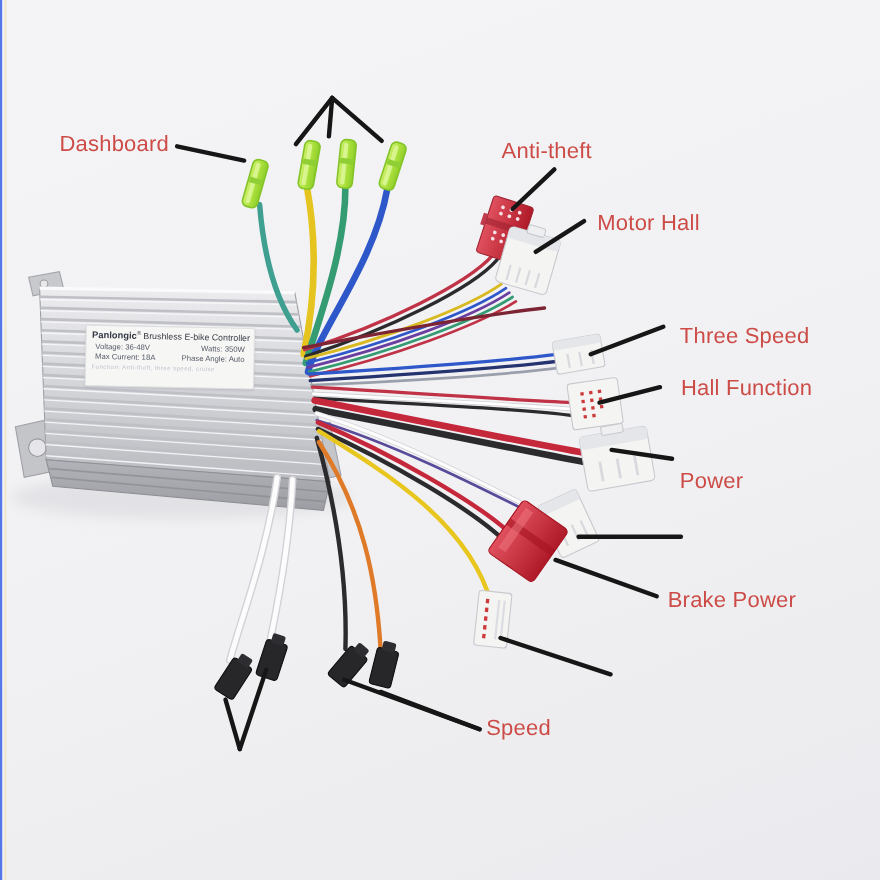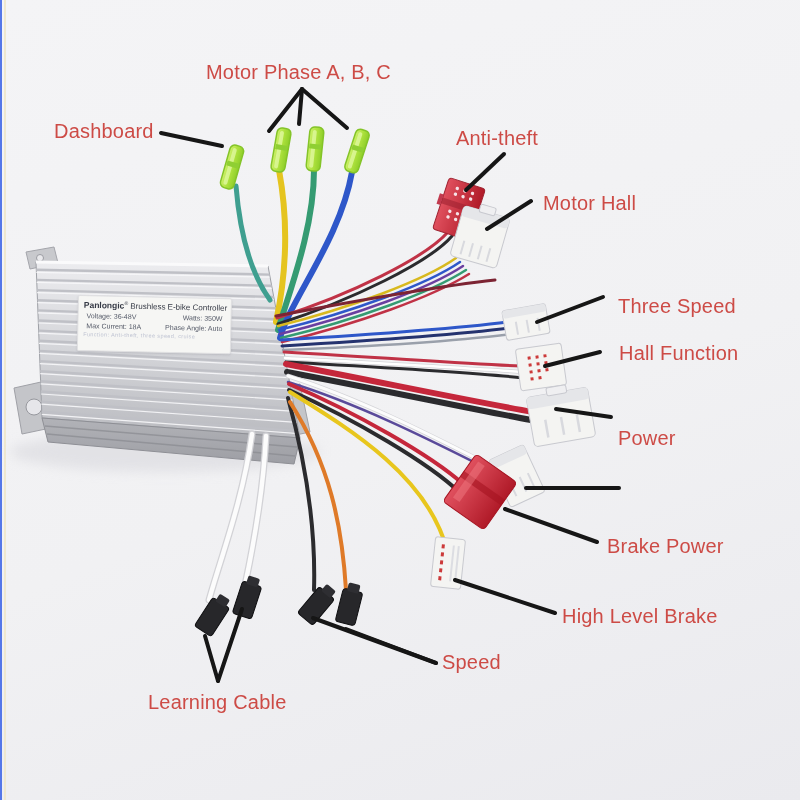--- a/index.html
+++ b/index.html
@@ -264,24 +264,21 @@
       <span>Voltage: 36-48V</span>
       <span>Watts: 350W</span>
     </div>
     <div class="plate-row">
       <span>Max Current: 18A</span>
       <span>Phase Angle: Auto</span>
     </div>
     <div class="plate-foot">Function: Anti-theft, three speed, cruise</div>
   </div>
 
-  <div class="ann" style="left:206px;top:62px">Motor Phase A, B, C</div>
   <div class="ann" style="left:54px;top:121px">Dashboard</div>
   <div class="ann" style="left:456px;top:128px">Anti-theft</div>
   <div class="ann" style="left:543px;top:193px">Motor Hall</div>
   <div class="ann" style="left:618px;top:296px">Three Speed</div>
   <div class="ann" style="left:619px;top:343px">Hall Function</div>
   <div class="ann" style="left:618px;top:428px">Power</div>
   <div class="ann" style="left:607px;top:536px">Brake Power</div>
-  <div class="ann" style="left:562px;top:606px">High Level Brake</div>
   <div class="ann" style="left:442px;top:652px">Speed</div>
-  <div class="ann" style="left:148px;top:692px">Learning Cable</div>
 </div>
 
 </body></html>

